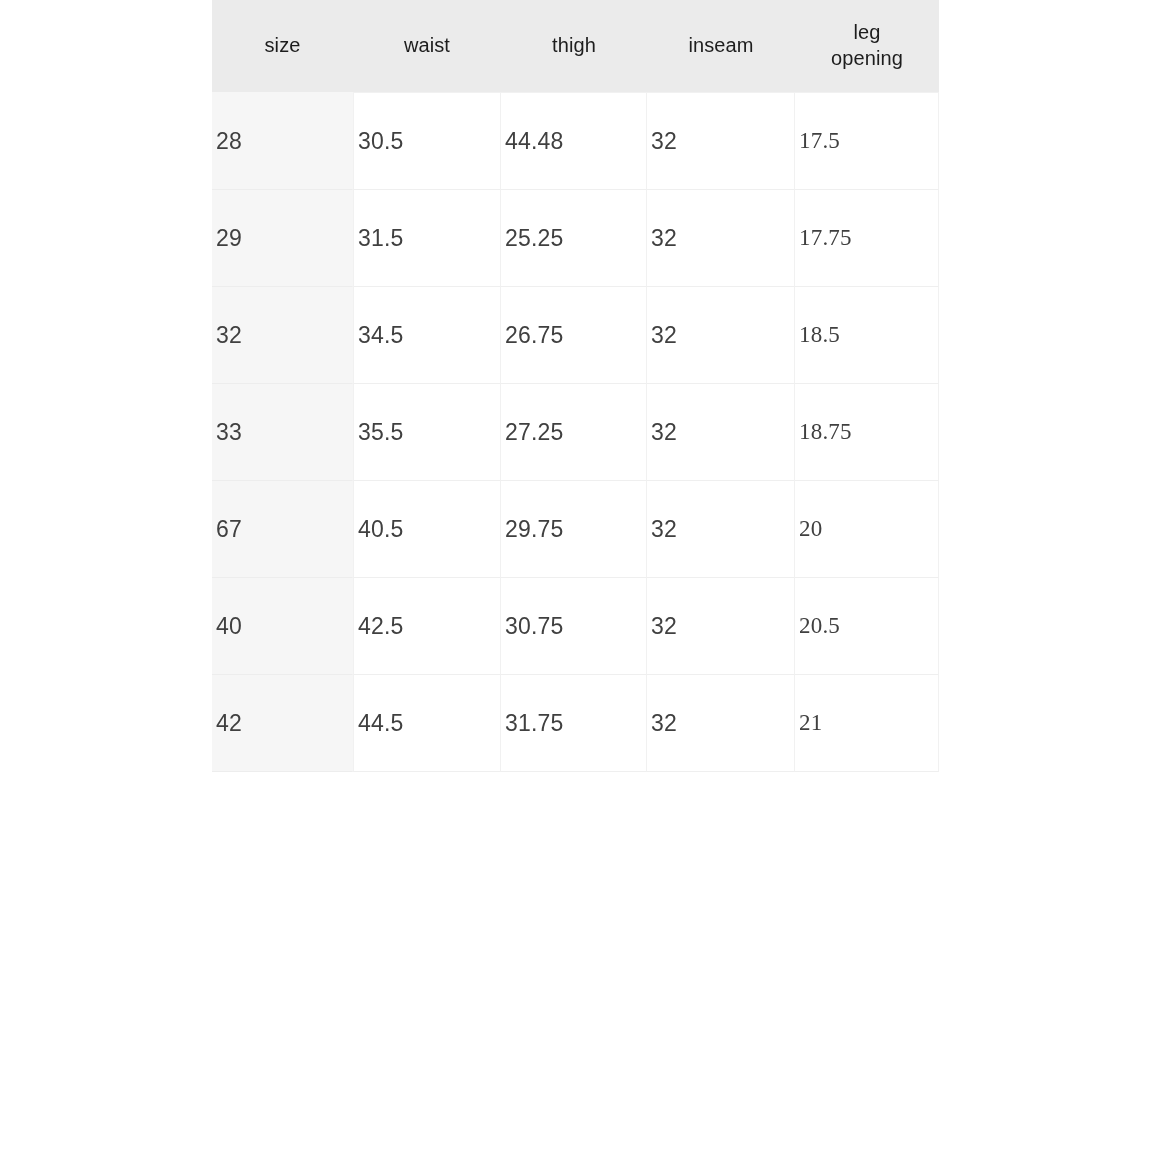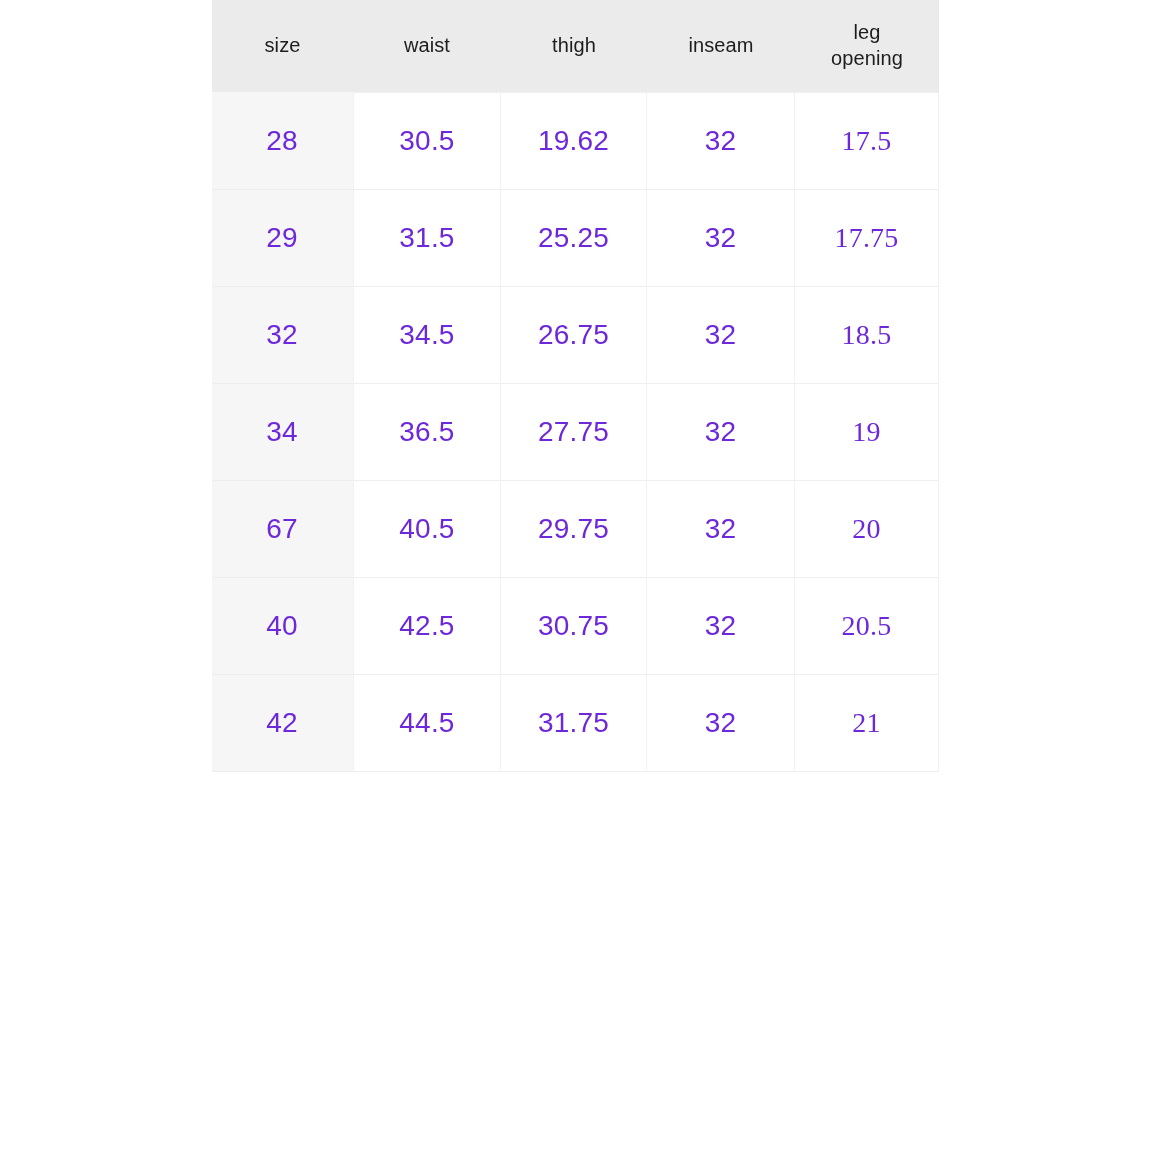--- a/index.html
+++ b/index.html
@@ -55,24 +55,24 @@
     vertical-align: middle;
     line-height: 1.28;
     letter-spacing: 0.1px;
     border: 0;
   }
 
   
   tbody td {
     height: 96px;
     padding: 0 4px;
-    font-size: 28px;
+    font-size: 23px;
     font-weight: 400;
-    color: #6d28d9;
-    text-align: center;
+    color: #404040;
+    text-align: left;
     vertical-align: middle;
     background: #ffffff;
     border-right: 1px solid #f1f1f1;
     border-bottom: 1px solid #efefef;
     letter-spacing: 0.2px;
   }
 
   tbody td.col-size {
     background: #f6f6f6;
     border-right: 1px solid #f6f6f6;
@@ -117,44 +117,44 @@
           <th>
             <span>leg</span><br>
             <span>opening</span>
           </th>
         </tr>
       </thead>
       <tbody>
           <tr>
             <td class="col-size">28</td>
             <td class="col-first-data">30.5</td>
-            <td class="">19.62</td>
+            <td class="">44.48</td>
             <td class="">32</td>
             <td class=" col-last">17.5</td>
           </tr>
           <tr>
             <td class="col-size">29</td>
             <td class="col-first-data">31.5</td>
             <td class="">25.25</td>
             <td class="">32</td>
             <td class=" col-last">17.75</td>
           </tr>
           <tr>
             <td class="col-size">32</td>
             <td class="col-first-data">34.5</td>
             <td class="">26.75</td>
             <td class="">32</td>
             <td class=" col-last">18.5</td>
           </tr>
           <tr>
-            <td class="col-size">34</td>
-            <td class="col-first-data">36.5</td>
-            <td class="">27.75</td>
+            <td class="col-size">33</td>
+            <td class="col-first-data">35.5</td>
+            <td class="">27.25</td>
             <td class="">32</td>
-            <td class=" col-last">19</td>
+            <td class=" col-last">18.75</td>
           </tr>
           <tr>
             <td class="col-size">67</td>
             <td class="col-first-data">40.5</td>
             <td class="">29.75</td>
             <td class="">32</td>
             <td class=" col-last">20</td>
           </tr>
           <tr>
             <td class="col-size">40</td>

